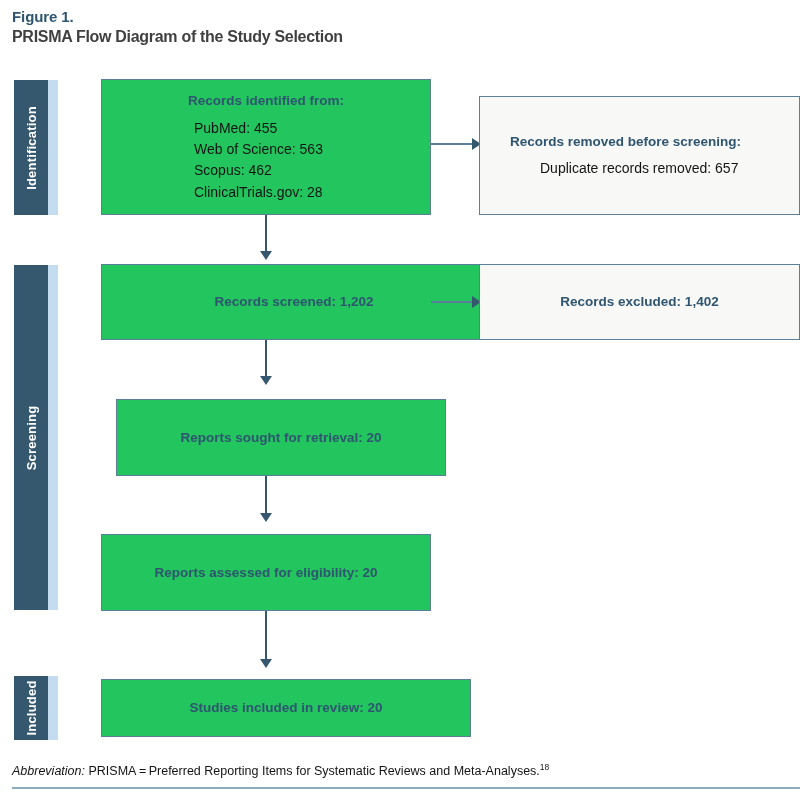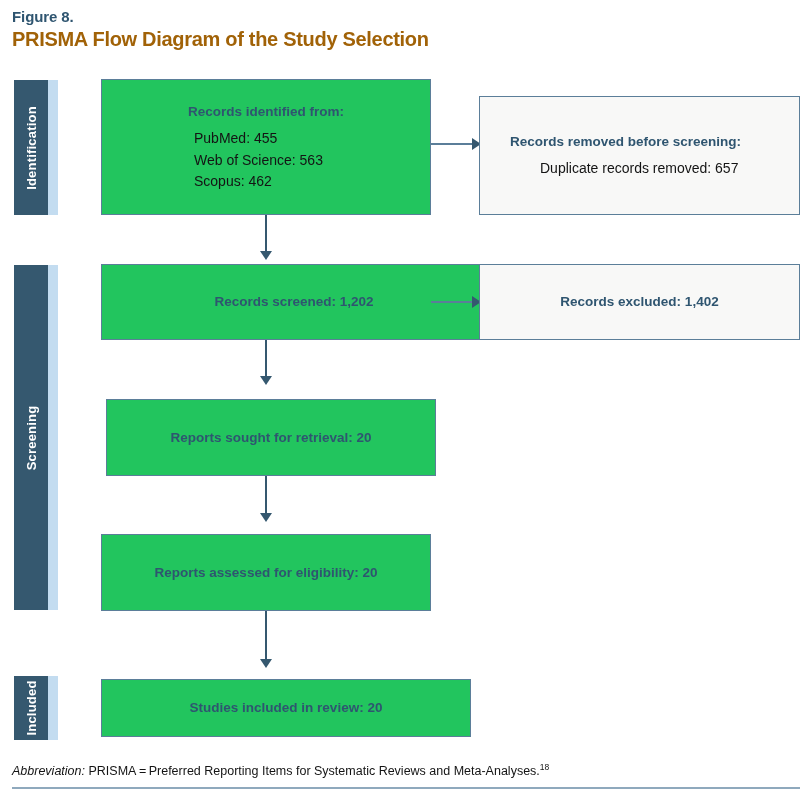--- a/index.html
+++ b/index.html
@@ -23,23 +23,23 @@
     top: 8px;
     font-size: 15px;
     font-weight: bold;
     color: #2f5570;
     letter-spacing: -0.1px;
   }
   .fig-title {
     position: absolute;
     left: 12px;
     top: 28px;
-    font-size: 20px;
-    font-weight: bold;
-    color: #a16207;
+    font-size: 16px;
+    font-weight: bold;
+    color: #404040;
     letter-spacing: -0.3px;
   }
 
   
   .phase {
     position: absolute;
     left: 14px;
     width: 34px;
     background: #35586f;
   }
@@ -140,21 +140,21 @@
     left: 12px;
     top: 787px;
     width: 788px;
     height: 2px;
     background: #8fa9bd;
   }
 </style>
 </head>
 <body>
 
-<div class="fig-label">Figure 8.</div>
+<div class="fig-label">Figure 1.</div>
 <div class="fig-title">PRISMA Flow Diagram of the Study Selection</div>
 
 <div class="phase" style="top:80px; height:135px;">
   <span class="phase-label">Identification</span>
 </div>
 <div class="phase-strip" style="top:80px; height:135px;"></div>
 
 <div class="phase" style="top:265px; height:345px;">
   <span class="phase-label">Screening</span>
 </div>
@@ -164,20 +164,21 @@
   <span class="phase-label">Included</span>
 </div>
 <div class="phase-strip" style="top:676px; height:64px;"></div>
 
 <div class="box blue" style="left:101px; top:79px; width:330px; height:136px;">
   <div class="box-title">Records identified from:</div>
   <ul class="box-list">
     <li>PubMed: 455</li>
     <li>Web of Science: 563</li>
     <li>Scopus: 462</li>
+    <li>ClinicalTrials.gov: 28</li>
   </ul>
 </div>
 
 <div class="h-line" style="left:431px; top:143px; width:46px;"></div>
 <div class="h-head" style="left:472px; top:138px;"></div>
 
 <div class="box gray" style="left:479px; top:96px; width:321px; height:119px;">
   <div class="box-title left-align">Records removed before screening:</div>
   <ul class="box-list narrow">
     <li>Duplicate records removed: 657</li>
@@ -194,21 +195,21 @@
 <div class="h-line" style="left:431px; top:301px; width:46px;"></div>
 <div class="h-head" style="left:472px; top:296px;"></div>
 
 <div class="box gray" style="left:479px; top:264px; width:321px; height:76px;">
   <div class="box-title">Records excluded: 1,402</div>
 </div>
 
 <div class="v-line" style="left:265px; top:340px; height:40px;"></div>
 <div class="v-head" style="left:260px; top:376px;"></div>
 
-<div class="box blue" style="left:106px; top:399px; width:330px; height:77px;">
+<div class="box blue" style="left:116px; top:399px; width:330px; height:77px;">
   <div class="box-title">Reports sought for retrieval: 20</div>
 </div>
 
 <div class="v-line" style="left:265px; top:476px; height:41px;"></div>
 <div class="v-head" style="left:260px; top:513px;"></div>
 
 <div class="box blue" style="left:101px; top:534px; width:330px; height:77px;">
   <div class="box-title">Reports assessed for eligibility: 20</div>
 </div>
 

